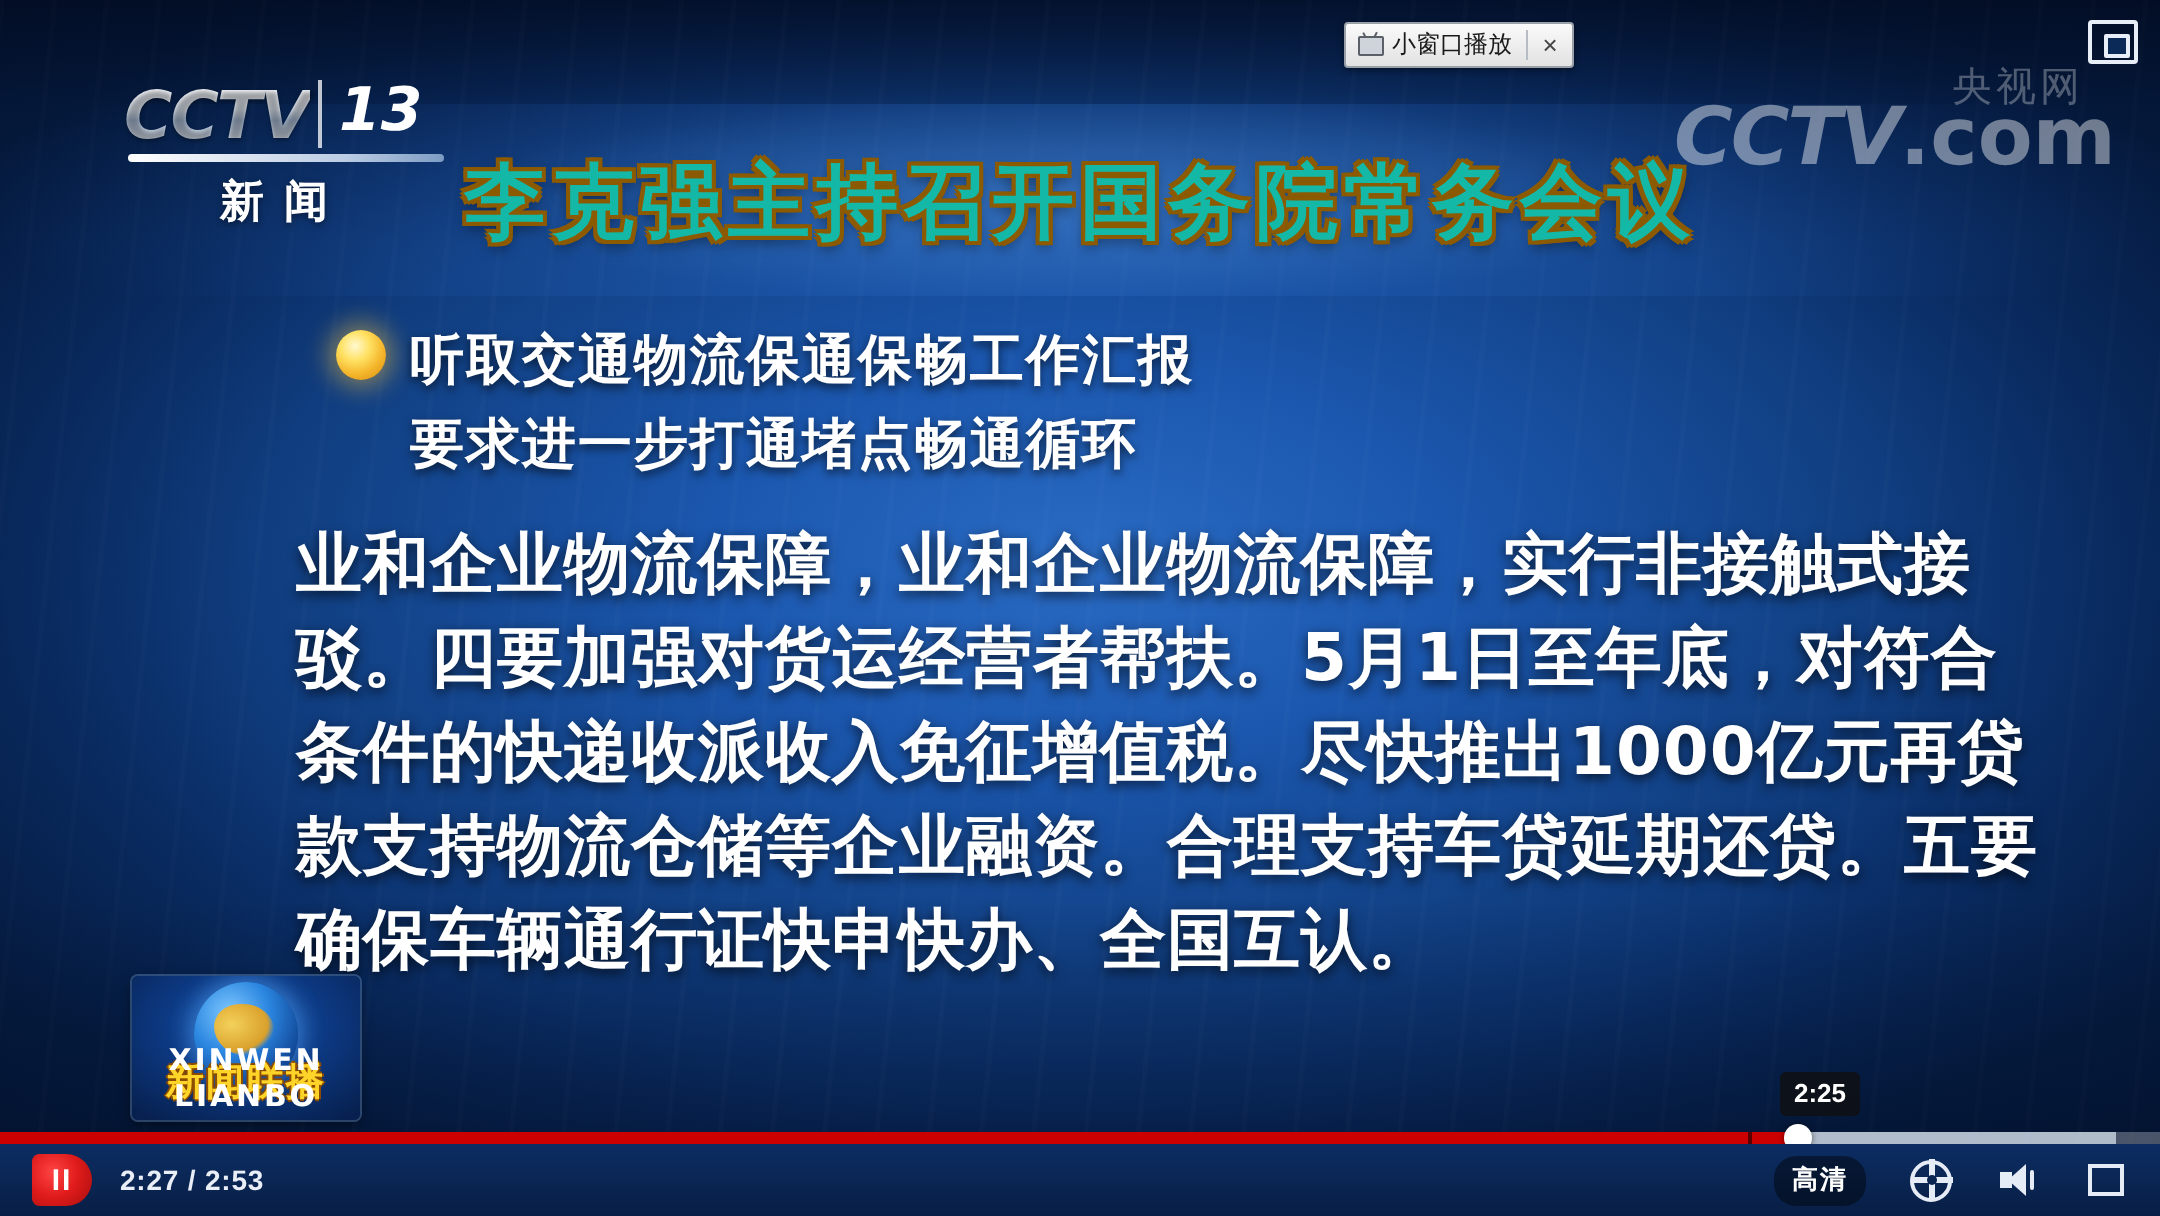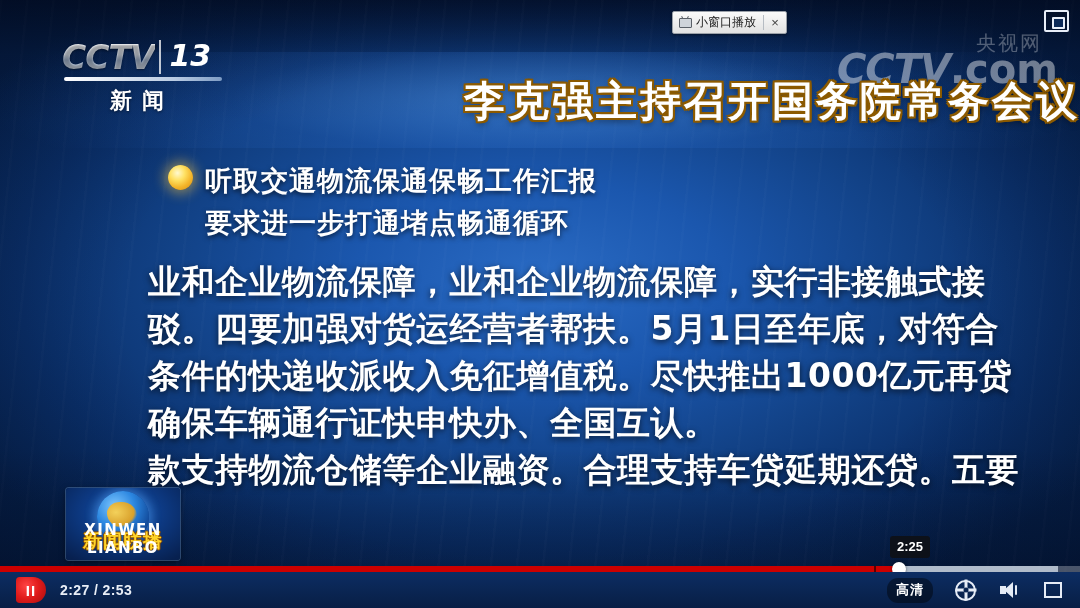--- a/index.html
+++ b/index.html
@@ -60,24 +60,24 @@
 
   
   .wm{position:absolute;right:22px;top:46px;opacity:.55;}
   .wm .cn{position:absolute;right:16px;top:-16px;font-size:20px;font-weight:normal;letter-spacing:2px;
     color:rgba(255,255,255,.55);font-family:"DejaVu Sans","Liberation Sans",sans-serif;}
   .wm .main{font-size:40px;font-weight:bold;font-style:italic;color:rgba(255,255,255,.78);
     letter-spacing:-1px;font-family:"DejaVu Sans","Liberation Sans",sans-serif;}
   .wm .main .dotcom{font-style:normal;font-weight:bold;letter-spacing:0;}
 
   
-  .headline{position:absolute;left:0;right:0;top:74px;text-align:right;
+  .headline{position:absolute;left:0;right:0;top:74px;text-align:center;
     font-size:41px;font-weight:bold;letter-spacing:3px;
     font-family:"DejaVu Sans","Liberation Sans",sans-serif;
-    color:#ffffff;
+    color:#14b8a6;
     text-shadow:
       -2px 0 0 #8c5a00, 2px 0 0 #8c5a00, 0 -2px 0 #8c5a00, 0 2px 0 #8c5a00,
       -2px -2px 0 #8c5a00, 2px -2px 0 #8c5a00, -2px 2px 0 #8c5a00, 2px 2px 0 #8c5a00,
       0 3px 7px rgba(0,0,0,.55);}
 
   
   .subs{position:absolute;left:168px;top:160px;}
   .subrow{display:flex;align-items:flex-start;}
   .bullet{width:25px;height:25px;border-radius:50%;margin:5px 12px 0 0;flex:none;
     background:radial-gradient(circle at 38% 32%, #fff9d0 0%, #ffe163 32%, #f4b52a 62%, #d18a12 100%);
@@ -191,22 +191,22 @@
       <div class="bullet"></div>
       <div class="subtext">听取交通物流保通保畅工作汇报</div>
     </div>
     <div class="subtext sub2">要求进一步打通堵点畅通循环</div>
   </div>
 
   <div class="body-txt">
     <div>业和企业物流保障，业和企业物流保障，实行非接触式接</div>
     <div>驳。四要加强对货运经营者帮扶。5月1日至年底，对符合</div>
     <div>条件的快递收派收入免征增值税。尽快推出1000亿元再贷</div>
+    <div>款支持物流仓储等企业融资。合理支持车贷延期还贷。五要</div>
     <div>确保车辆通行证快申快办、全国互认。</div>
-    <div>款支持物流仓储等企业融资。合理支持车贷延期还贷。五要</div>
   </div>
 
   <div class="xwlb">
     <div class="globe">
       <div class="land"></div>
     </div>
     <div class="cn">新闻联播</div>
     <div class="en">XINWEN  LIANBO</div>
   </div>
 

